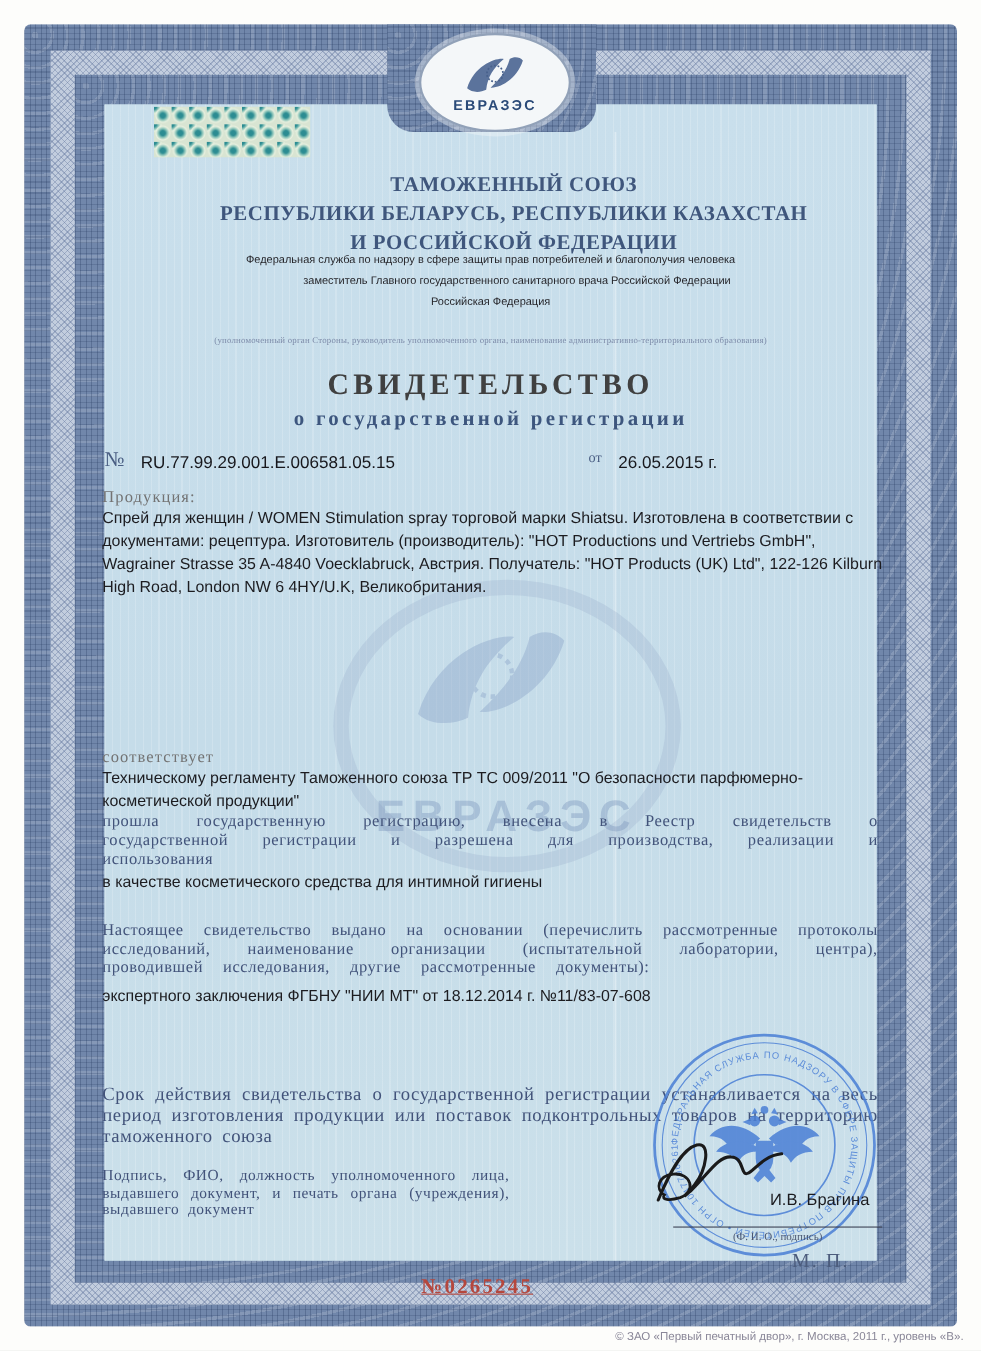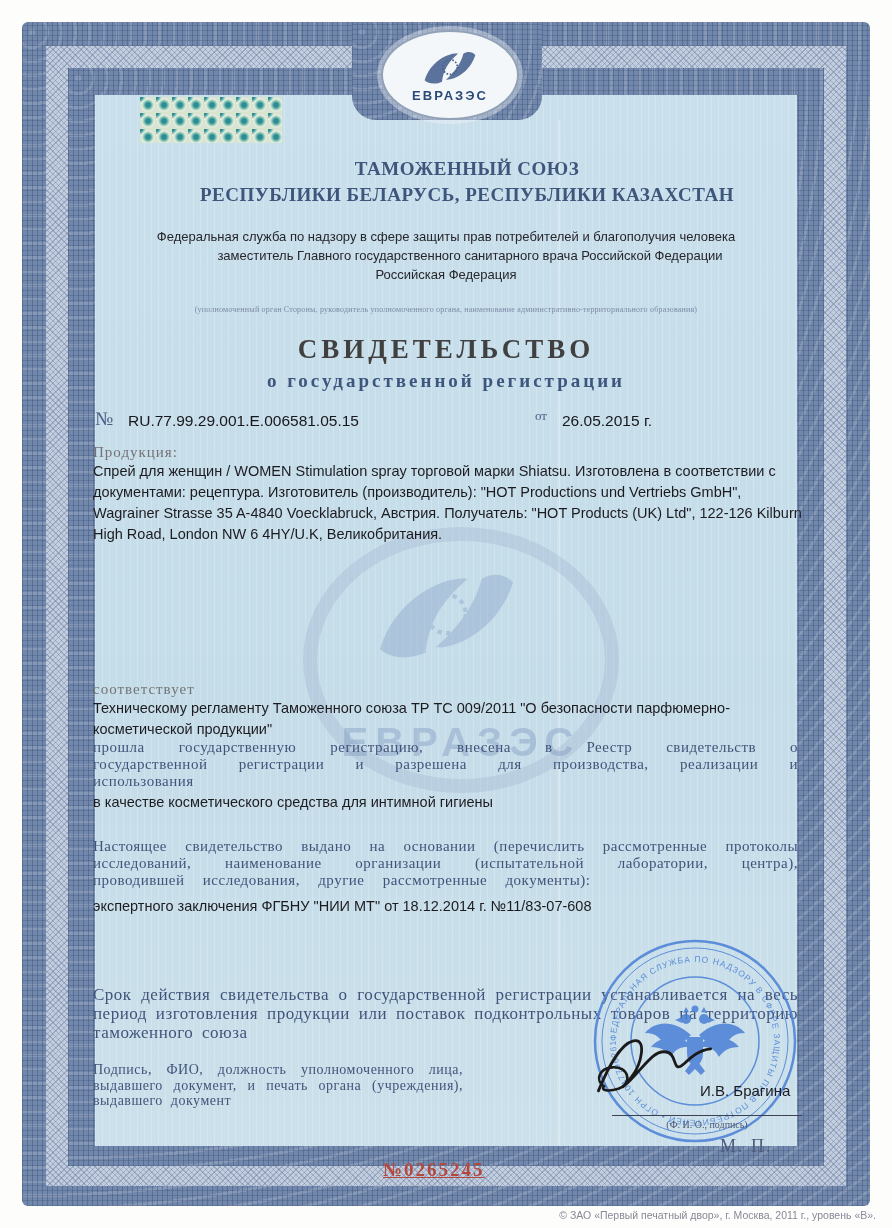--- a/index.html
+++ b/index.html
@@ -51,21 +51,21 @@
       border:14px solid rgba(148,168,198,.30);opacity:.9;}
   .wm-swoosh{position:absolute;left:42px;top:18px;width:175px;height:110px;opacity:.45;}
   .wm-text{position:absolute;left:0;right:0;bottom:14px;text-align:center;
       font-weight:bold;font-size:40px;letter-spacing:7px;color:rgba(117,143,184,.42);
       font-family:"Liberation Sans",sans-serif;}
 
   
   .serif{font-family:"Liberation Serif",serif;}
   .center{left:0;right:0;text-align:center;}
   .hdr-union{font-weight:bold;font-size:19px;line-height:26px;color:#3f567c;letter-spacing:.5px;padding-left:42px;}
-  .hdr-auth{font-size:13px;line-height:18.5px;color:#26262b;}
+  .hdr-auth{font-size:10px;line-height:18.5px;color:#26262b;}
   .tiny{font-size:8px;color:#7c8aa8;letter-spacing:.2px;white-space:nowrap;text-align:center;}
   .title-main{font-weight:bold;font-size:27px;letter-spacing:4px;color:#404040;}
   .title-sub{font-weight:bold;font-size:19px;letter-spacing:3px;color:#3d567e;}
   .lbl{font-size:15px;color:#737373;letter-spacing:1px;}
   .black-par{font-size:14.5px;line-height:21px;color:#1c1c20;}
   .blue-par{font-size:15px;line-height:17px;color:#42537a;text-align:justify;
             word-spacing:14px;letter-spacing:.5px;}
   .sig-stamp{opacity:.85;}
   .serial{font-size:19px;font-weight:bold;letter-spacing:2px;color:#b5473d;}
   .footer-print{font-size:10.5px;color:#8a8798;}
@@ -99,20 +99,21 @@
       <path d="M88,12 C80,38 56,50 44,49 C56,38 66,26 70,10 C76,6 84,7 88,12 Z" fill="#5b739c"></path>
       <circle cx="50" cy="30" r="11" fill="none" stroke="#48618c" stroke-width="2.4" stroke-dasharray="2.5 2.5"></circle>
     </svg>
     <div class="logo-label">ЕВРАЗЭС</div>
   </div>
 
   <div class="abs holo"></div>
 
   <div class="abs center serif hdr-union" style="top:156px;">ТАМОЖЕННЫЙ СОЮЗ</div>
   <div class="abs center serif hdr-union" style="top:182px;">РЕСПУБЛИКИ БЕЛАРУСЬ, РЕСПУБЛИКИ КАЗАХСТАН</div>
+  <div class="abs center serif hdr-union" style="top:208px;">И РОССИЙСКОЙ ФЕДЕРАЦИИ</div>
 
   <div class="abs center hdr-auth" style="top:228px;">Федеральная служба по надзору в сфере защиты прав потребителей и благополучия человека</div>
   <div class="abs center hdr-auth" style="top:247px;padding-left:48px;">заместитель Главного государственного санитарного врача Российской Федерации</div>
   <div class="abs center hdr-auth" style="top:266px;">Российская Федерация</div>
 
   <div class="abs center serif tiny" style="top:305px;">(уполномоченный орган Стороны, руководитель уполномоченного органа, наименование административно-территориального образования)</div>
 
   <div class="abs center serif title-main" style="top:334px;">СВИДЕТЕЛЬСТВО</div>
   <div class="abs center serif title-sub" style="top:370px;">о государственной регистрации</div>
 

